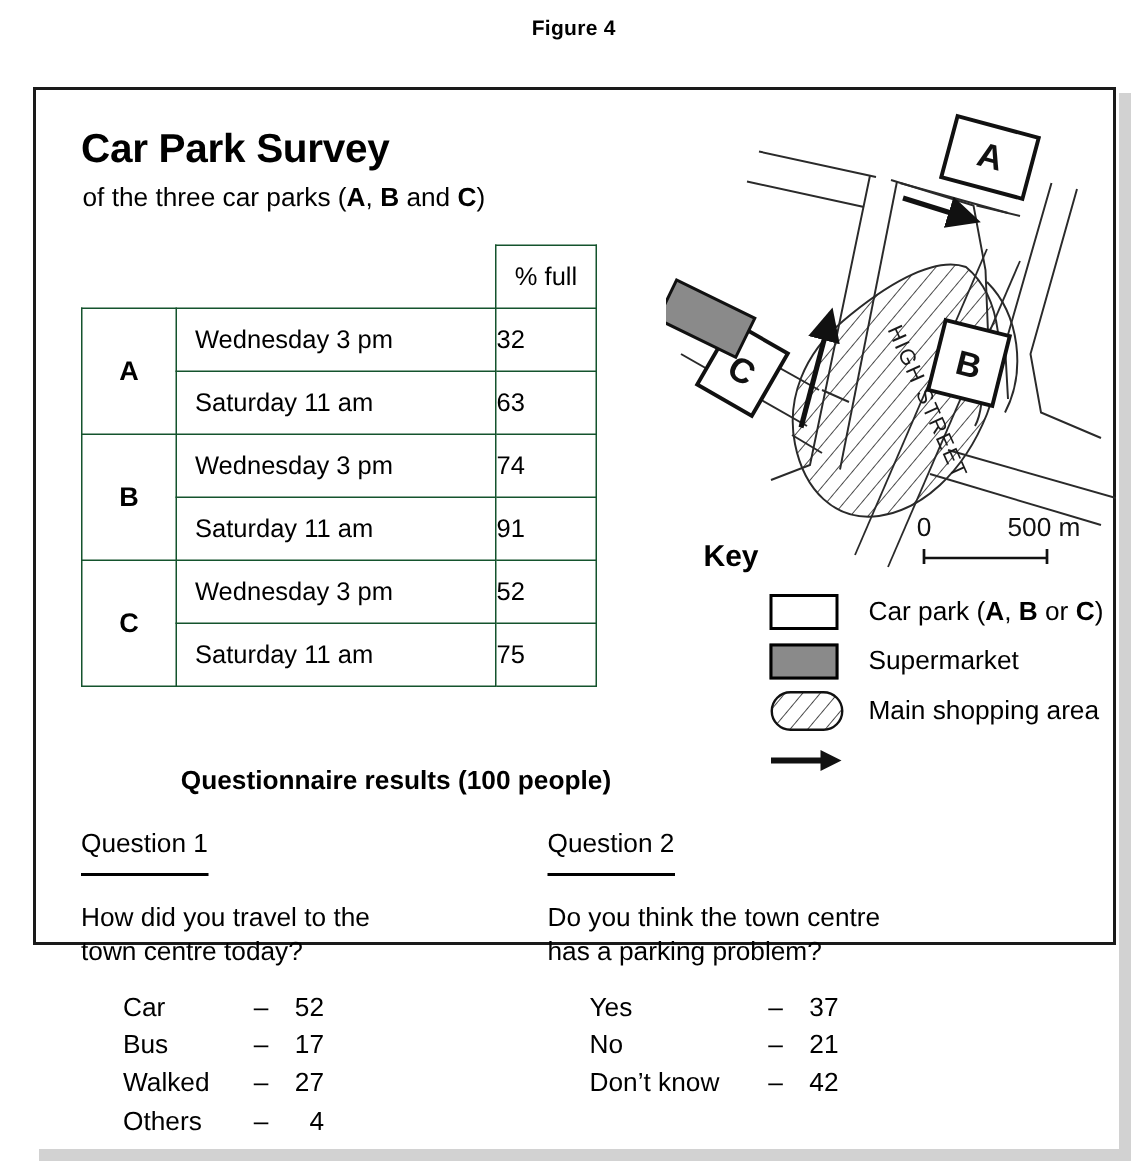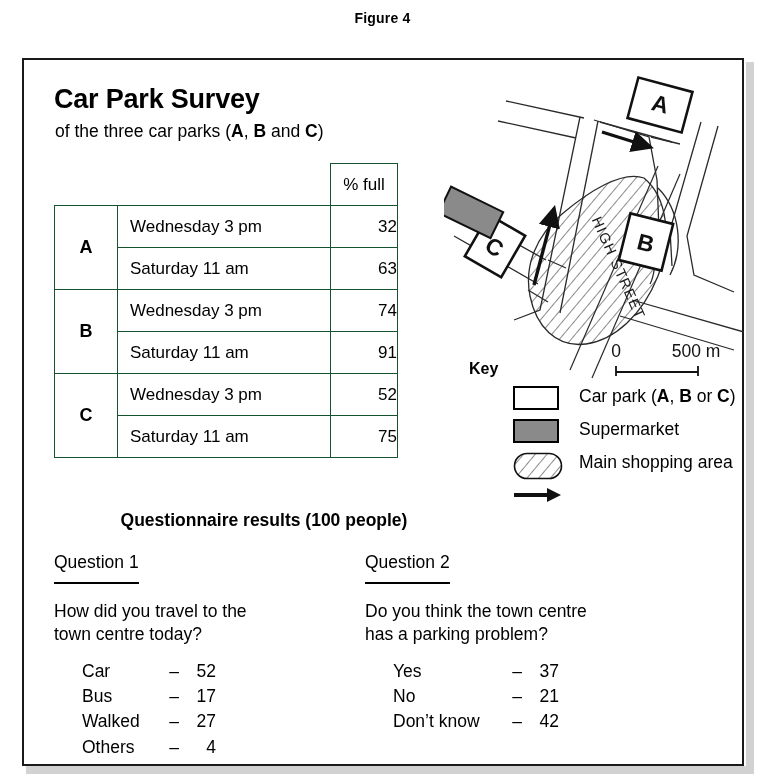--- a/index.html
+++ b/index.html
@@ -29,21 +29,21 @@
   }
   .shadow-b {
     position: absolute;
     left: 26px; top: 766px;
     width: 728px; height: 8px;
     background: #d2d2d2;
   }
   .frame {
     position: absolute;
     left: 22px; top: 58px;
-    width: 722px; height: 708px;
+    width: 722px; height: 572px;
     border: 2px solid #1a1a1a;
     background: #ffffff;
     box-sizing: border-box;
   }
 
   
   .title {
     position: absolute;
     left: 30px; top: 24px;
     font-size: 27px;
@@ -77,21 +77,21 @@
     font-weight: bold;
     font-size: 18px;
   }
   .tbl td.lab {
     width: 200px;
     padding-left: 12px;
     text-align: left;
   }
   .tbl td.val {
     width: 66px;
-    text-align: right;
+    text-align: left;
   }
   .tbl td.hdr {
     text-align: center;
     font-size: 17px;
   }
 
   
   .qr-title {
     position: absolute;
     left: 30px; top: 450px;
@@ -126,23 +126,23 @@
 
   
   .map { position: absolute; left: 420px; top: 10px; }
 
   
   .key {
     position: absolute;
     left: 445px; top: 300px;
     font-size: 17.5px;
   }
-  .key-title { font-weight: bold; font-size: 16px; margin-bottom: 8px; }
+  .key-title { font-weight: bold; font-size: 20px; margin-bottom: 8px; }
   .key-row {
-    display: flex; align-items: flex-start;
+    display: flex; align-items: center;
     height: 33px;
     padding-left: 44px;
   }
   .sw-wrap { width: 66px; display: flex; align-items: center; }
   .sw-box {
     width: 46px; height: 24px;
     border: 2px solid #000; background: #fff;
     box-sizing: border-box;
   }
   .sw-super {

